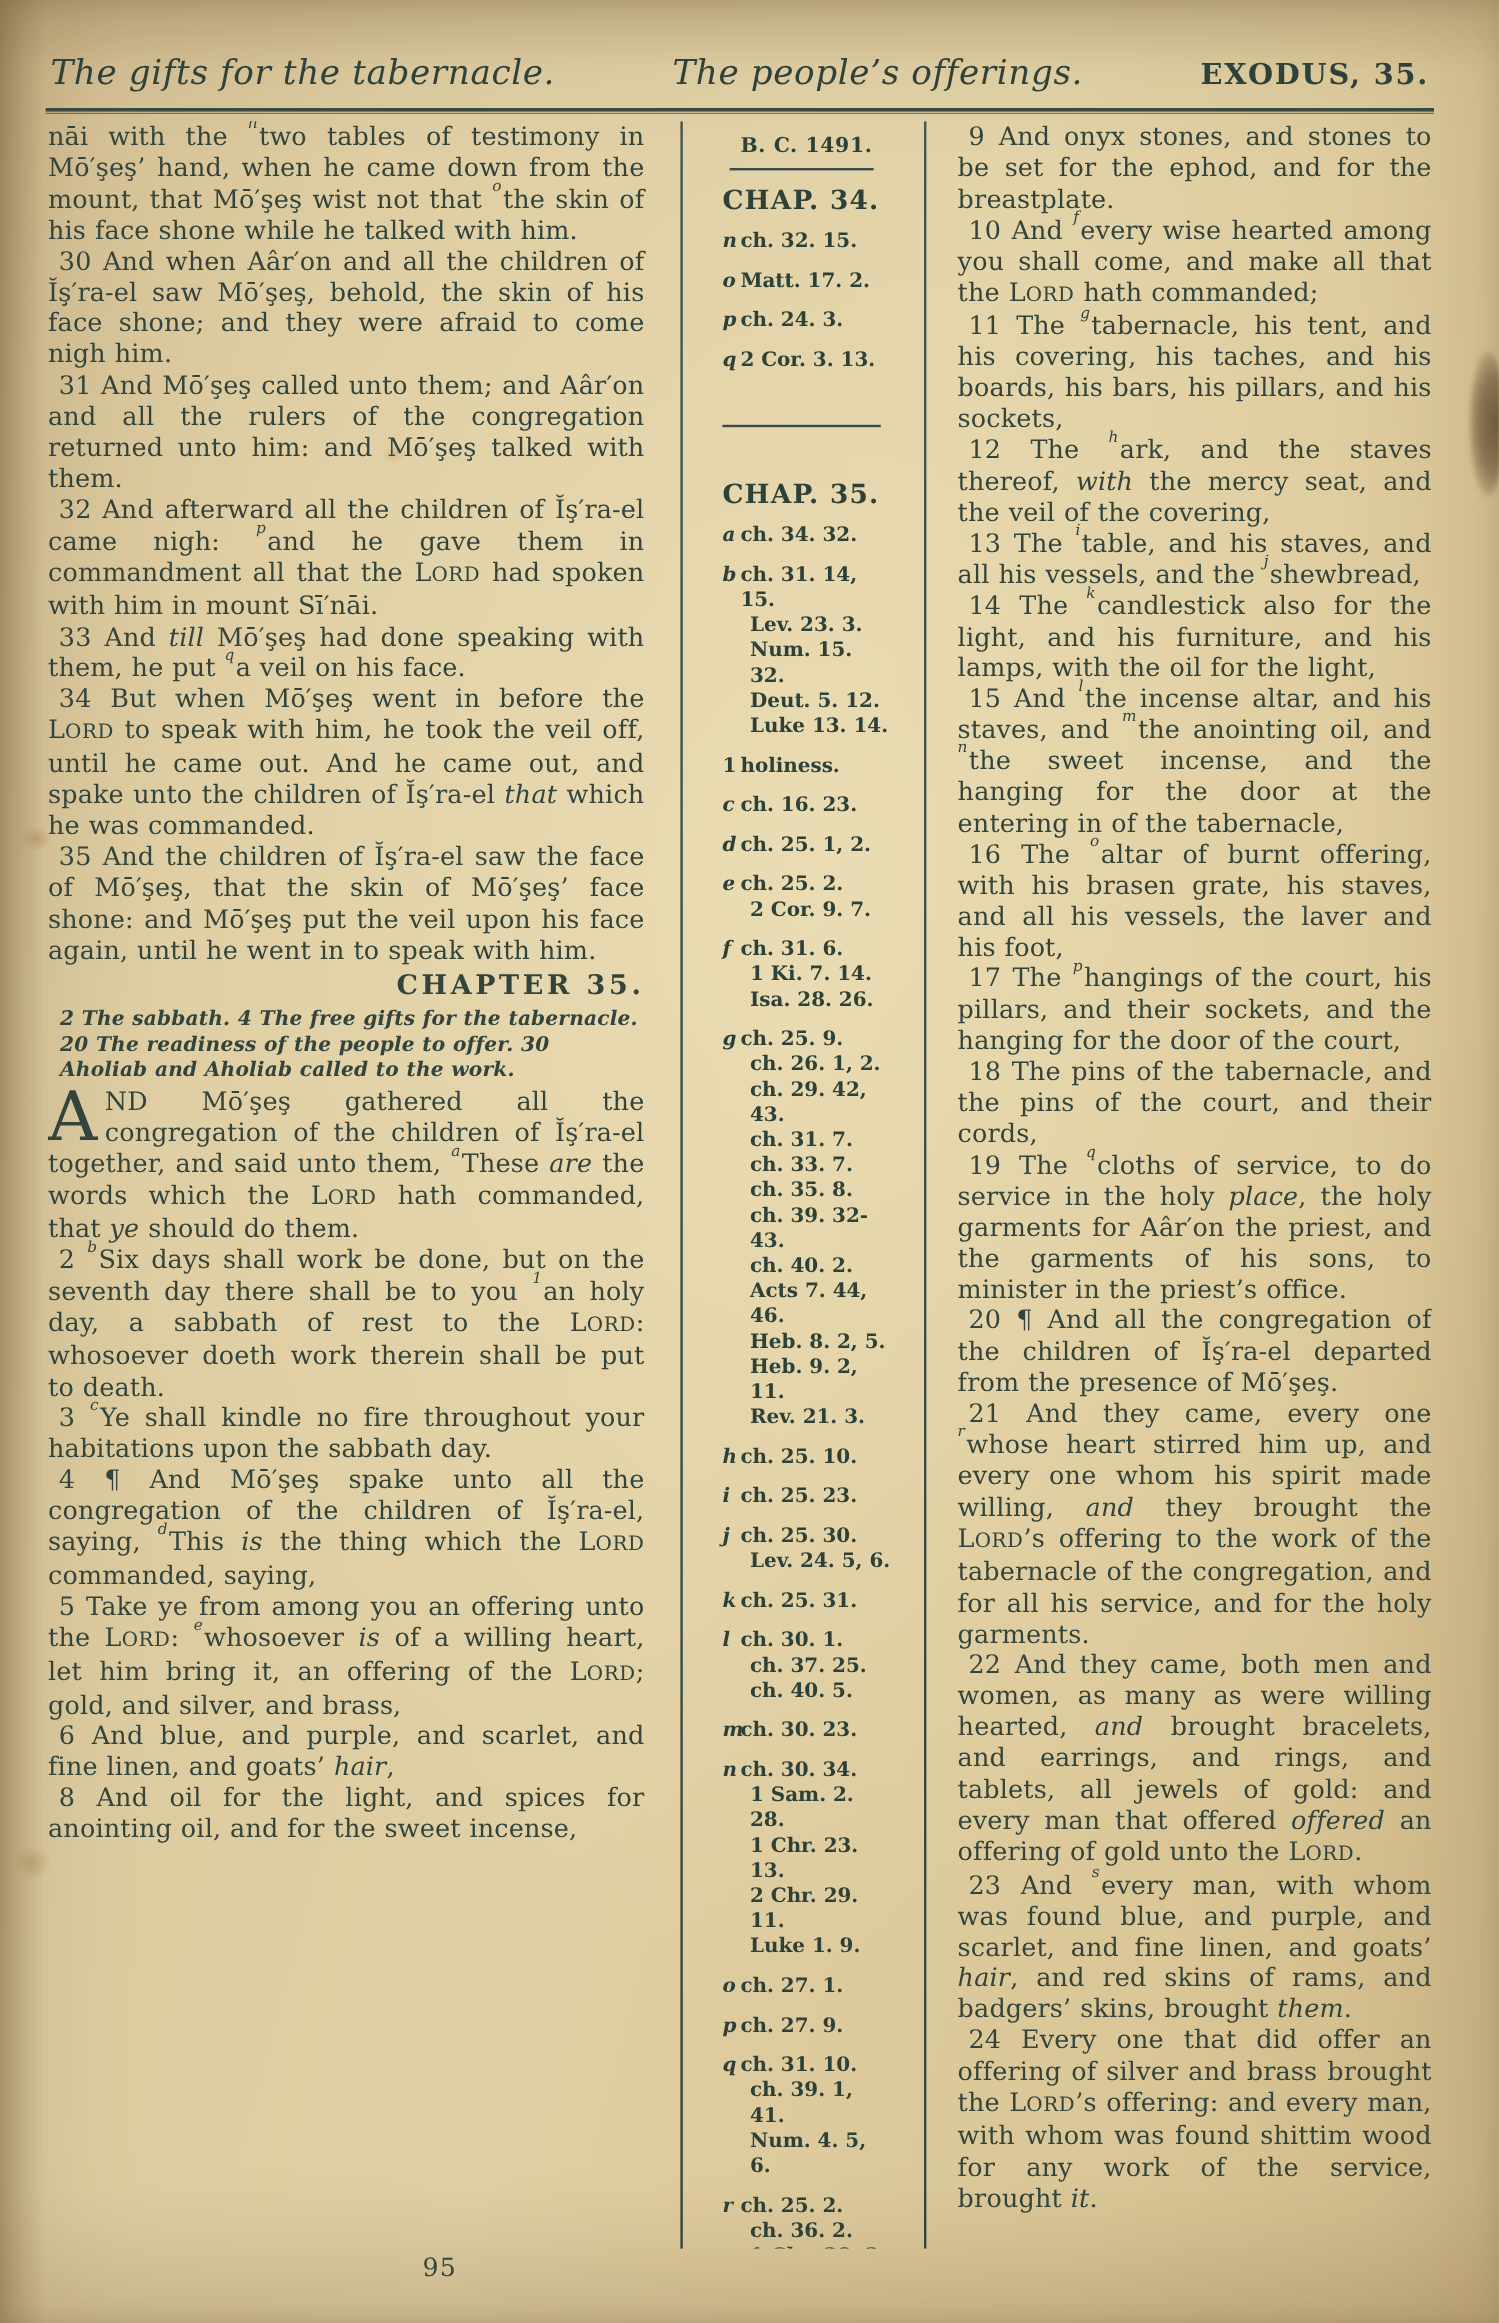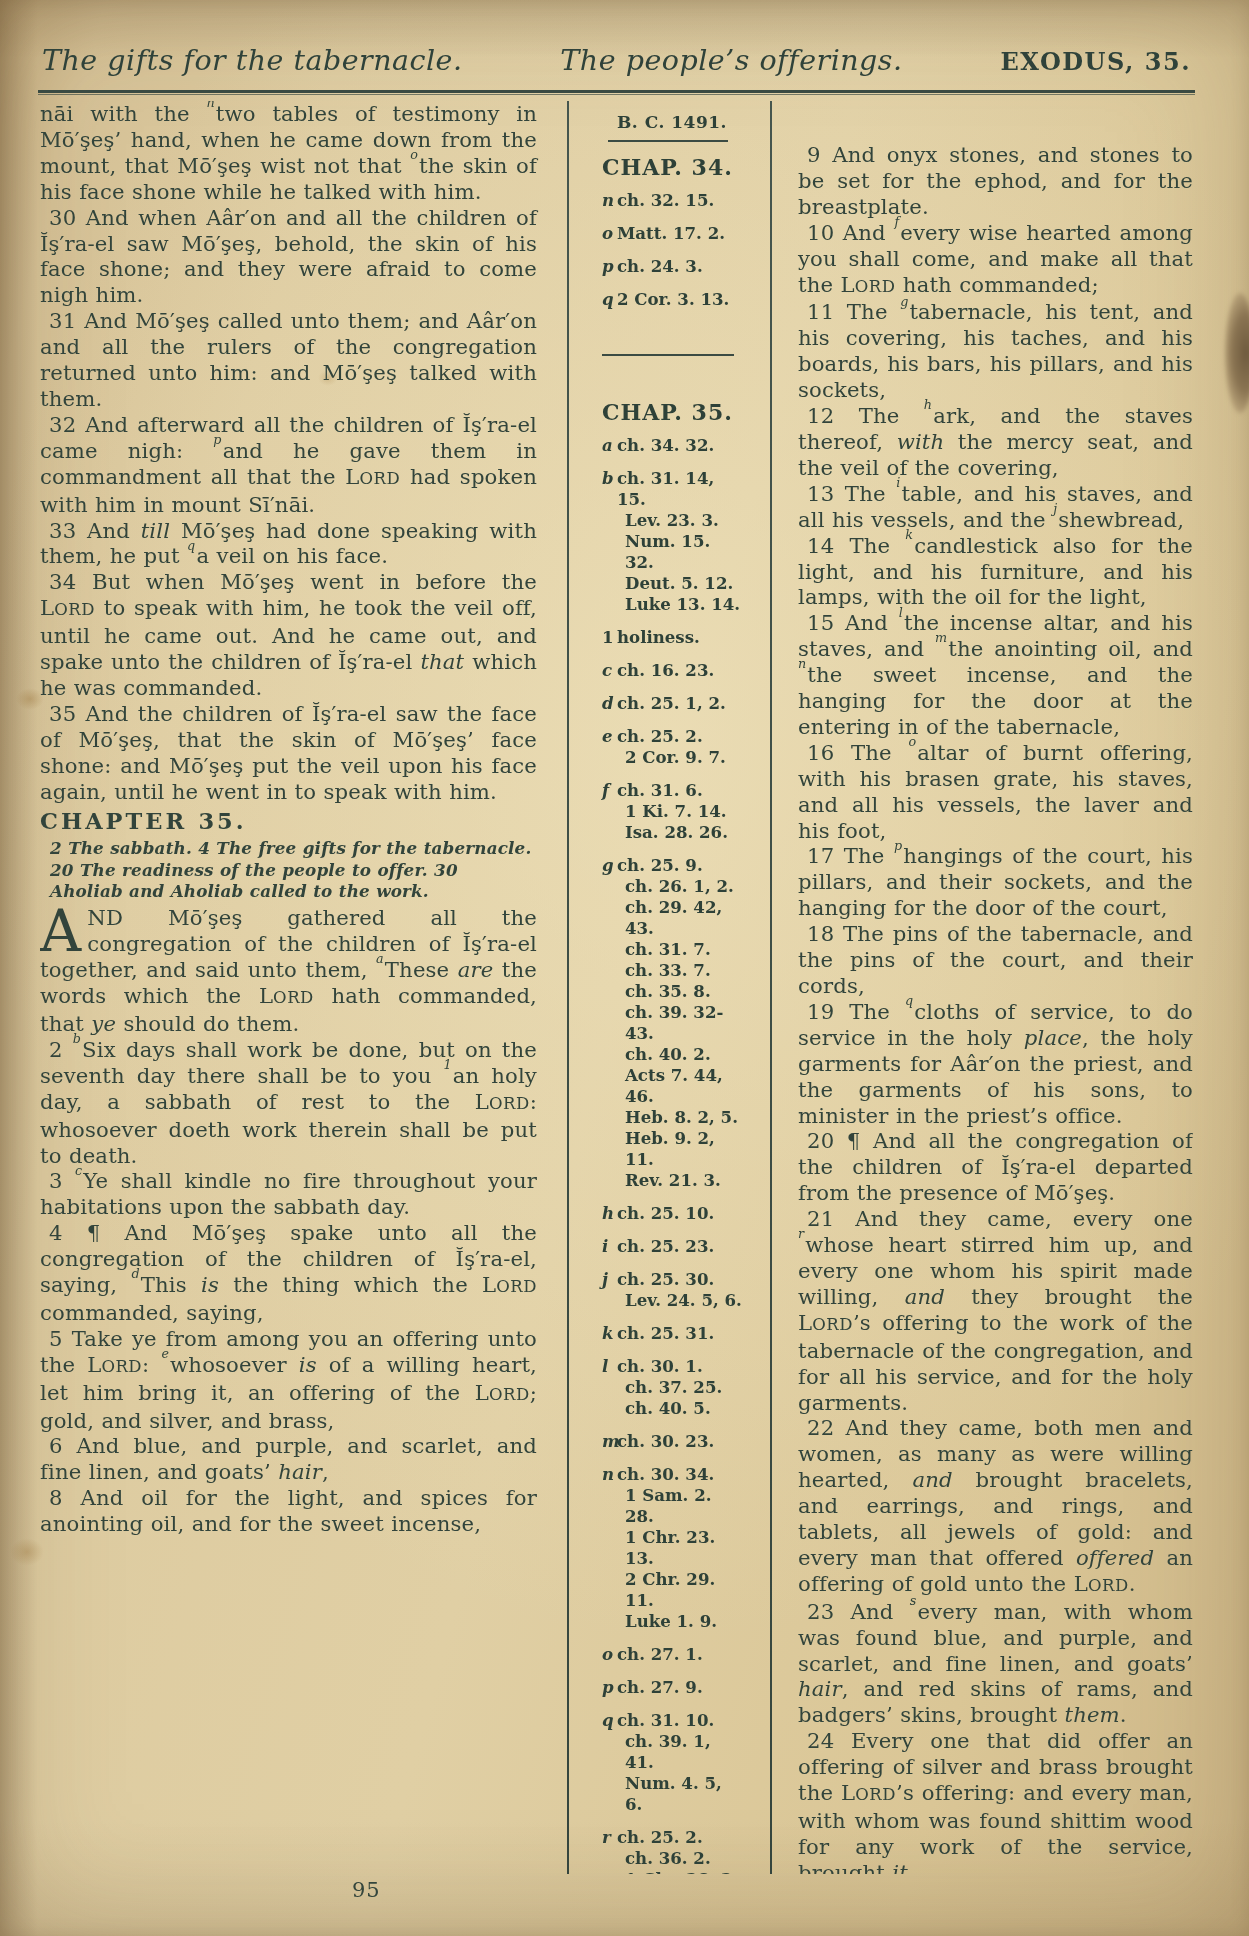--- a/index.html
+++ b/index.html
@@ -26,25 +26,25 @@
     color:#2f423a;white-space:nowrap;
   }
   .rh-italic{font-style:italic;font-size:28.5px;letter-spacing:0.5px;}
   .rh-book{font-size:24px;font-weight:700;letter-spacing:1.5px;}
   .head-rule{position:absolute;top:90px;left:38px;right:54px;border-top:3px solid #3a4a42;}
   .head-rule::after{content:"";display:block;margin-top:1px;border-top:1px solid rgba(58,74,66,0.65);}
   
   .columns{position:absolute;left:40px;right:56px;top:101px;bottom:62px;display:flex;overflow:hidden;gap:25px;}
   .col{font-size:21.2px;line-height:25.9px;text-align:justify;letter-spacing:0.15px;word-spacing:0.5px;color:#32443b;}
   .col-left{flex:none;width:497px;padding-right:5px;}
-  .col-right{flex:1;padding-left:1px;margin-top:41px;}
+  .col-right{flex:1;padding-left:1px;}
   .vrule{flex:none;width:2px;background:linear-gradient(#46564e,#35453d);}
   .col p{margin:0;text-indent:9px;}
   .col p.flush{text-indent:0;}
-  .chapter-heading{text-align:left;text-indent:0 !important;font-size:22.5px;letter-spacing:3px;font-weight:600;line-height:31px;margin-top:2px !important;}
+  .chapter-heading{text-align:right;text-indent:0 !important;font-size:22.5px;letter-spacing:3px;font-weight:600;line-height:31px;margin-top:2px !important;}
   .summary{font-size:16.8px;line-height:21.3px;font-style:italic;font-weight:700;text-align:left !important;text-indent:0 !important;padding:1px 2px 3px 10px;word-spacing:0.3px;}
   .dropcap{float:left;font-size:57px;line-height:45px;font-weight:500;padding:4px 6px 0 0;}
   .ref-mark{font-style:italic;font-size:0.60em;line-height:0;position:relative;top:-0.45em;padding-right:1px;}
   .ord{font-size:0.78em;letter-spacing:0.5px;}
   
   .col-refs{
     flex:none;width:140px;padding:2px 3px 0 8px;
     font-size:16.6px;font-weight:700;line-height:21px;color:#2e4138;
     text-align:left;overflow:hidden;
   }

